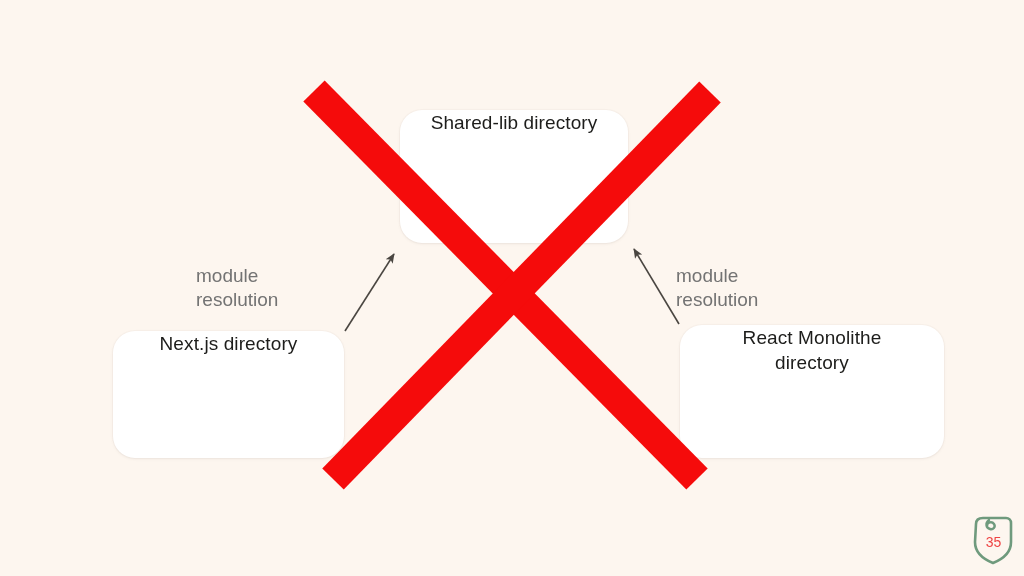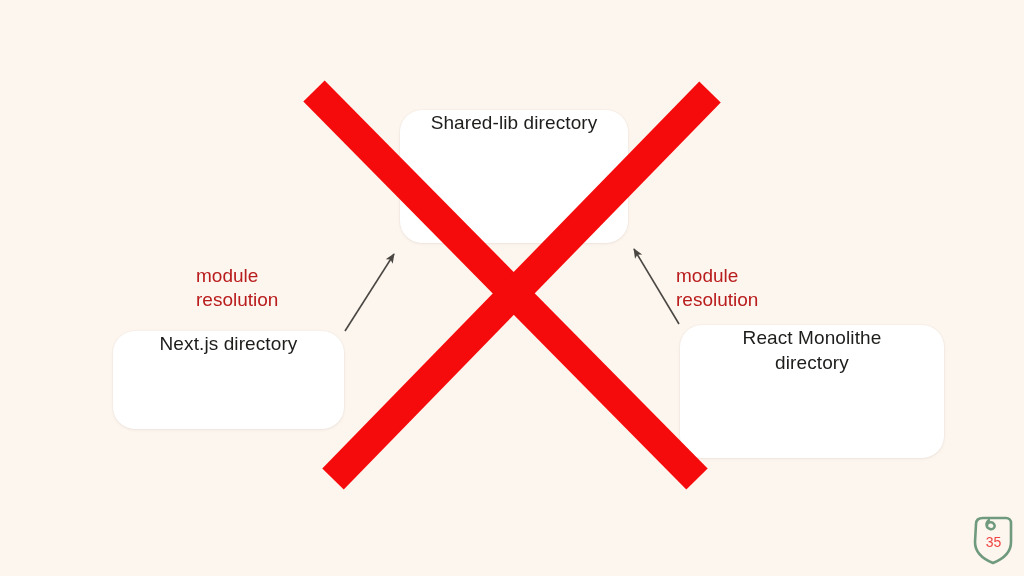--- a/index.html
+++ b/index.html
@@ -35,27 +35,27 @@
     color: #1d1d1b;
     font-size: 19px;
     line-height: 25px;
     text-align: center;
     letter-spacing: 0.1px;
     white-space: pre-line;
     padding: 0 14px;
   }
 
   #node-shared  { left: 400px; top: 110px; width: 228px; height: 133px; }
-  #node-next    { left: 113px; top: 331px; width: 231px; height: 98px; }
+  #node-next    { left: 113px; top: 331px; width: 231px; height: 127px; }
   #node-react   { left: 680px; top: 325px; width: 264px; height: 133px; }
 
   
   .edge-label {
     position: absolute;
-    color: #b91c1c;
+    color: #737373;
     font-size: 19px;
     line-height: 24px;
     white-space: pre-line;
     z-index: 2;
   }
   #label-left  { left: 196px; top: 264px; text-align: left; }
   #label-right { left: 676px; top: 264px; text-align: left; }
 
   
   .overlay {

